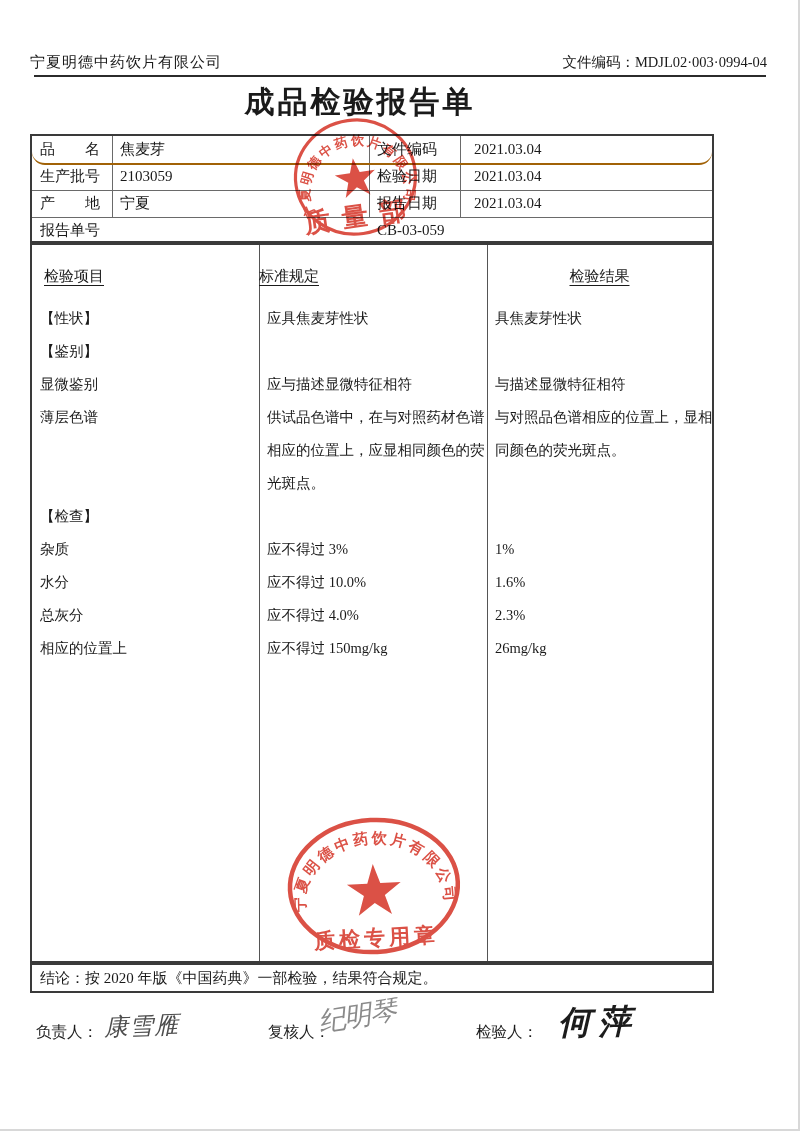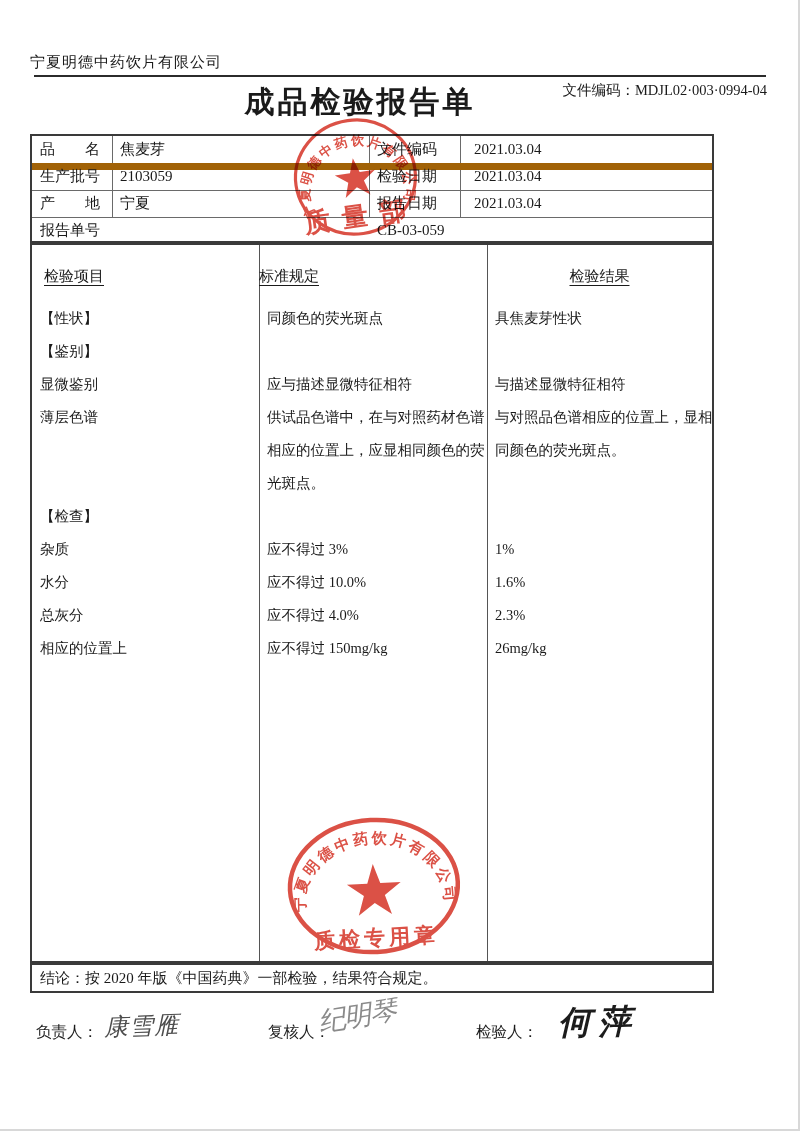--- a/index.html
+++ b/index.html
@@ -6,27 +6,27 @@
   .page{
     position:relative; width:800px; height:1131px; background:#ffffff;
     margin:0 auto; overflow:hidden;
     font-family:"Liberation Serif","DejaVu Serif",serif;
     color:#1a1a1a;
     box-shadow:inset -2px -2px 0 #d8d8d8;
   }
   .abs{position:absolute;}
   
   .company{left:30px;top:53px;font-size:15px;letter-spacing:1px;}
-  .doccode{right:33px;top:53px;font-size:14.5px;margin-top:28px;}
+  .doccode{right:33px;top:53px;font-size:14.5px;}
   .headrule{left:34px;top:75px;width:732px;height:2px;background:#2b2b2b;}
   .title{left:30px;top:82px;width:660px;text-align:center;font-size:30px;font-weight:bold;letter-spacing:3px;}
   
   .info-table{left:30px;top:134px;width:684px;height:109px;border:2px solid #3a3a3a;box-sizing:border-box;}
   .info-row{position:absolute;left:0;width:100%;height:27px;line-height:27px;font-size:15px;}
-  .info-row.r0{top:0;border-bottom:7px solid #a16207;}
+  .info-row.r0{top:0;border-bottom:2px solid #a16207;border-radius:13px;}
   .info-row.r1{top:27px;border-bottom:1px solid #6a6a6a;}
   .info-row.r2{top:54px;border-bottom:1px solid #6a6a6a;}
   .info-row.r3{top:81px;}
   .ivline{position:absolute;top:0;height:81px;width:1px;background:#6a6a6a;}
   .icell{position:absolute;top:0;white-space:pre;}
   .icell.l1{left:8px;}
   .icell.v1{left:88px;}
   .icell.l2{left:345px;}
   .icell.v2{left:442px;}
   
@@ -98,21 +98,21 @@
   <div class="abs main-table">
     <div class="mvline" style="left:227px"></div>
     <div class="mvline" style="left:455px"></div>
 
     <div class="mhead h0"><span>检验项目</span></div>
     <div class="mhead h1"><span>标准规定</span></div>
     <div class="mhead h2"><span>检验结果</span></div>
 
     <div class="mrow" style="top:57px">
       <span class="mc c0">【性状】</span>
-      <span class="mc c1">同颜色的荧光斑点</span>
+      <span class="mc c1">应具焦麦芽性状</span>
       <span class="mc c2">具焦麦芽性状</span>
     </div>
     <div class="mrow" style="top:90px">
       <span class="mc c0">【鉴别】</span>
       <span class="mc c1"></span>
       <span class="mc c2"></span>
     </div>
     <div class="mrow" style="top:123px">
       <span class="mc c0">显微鉴别</span>
       <span class="mc c1">应与描述显微特征相符</span>

